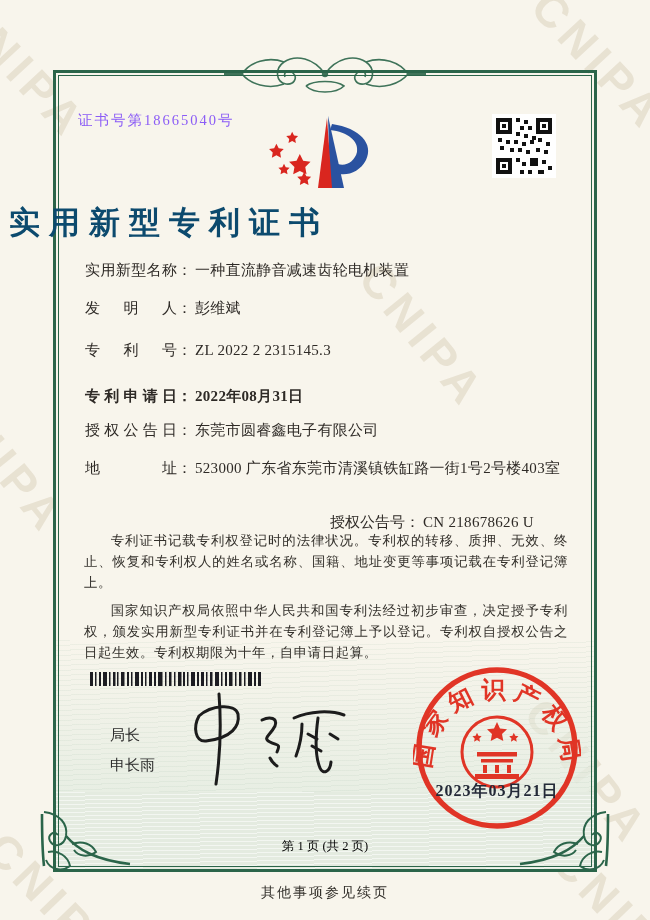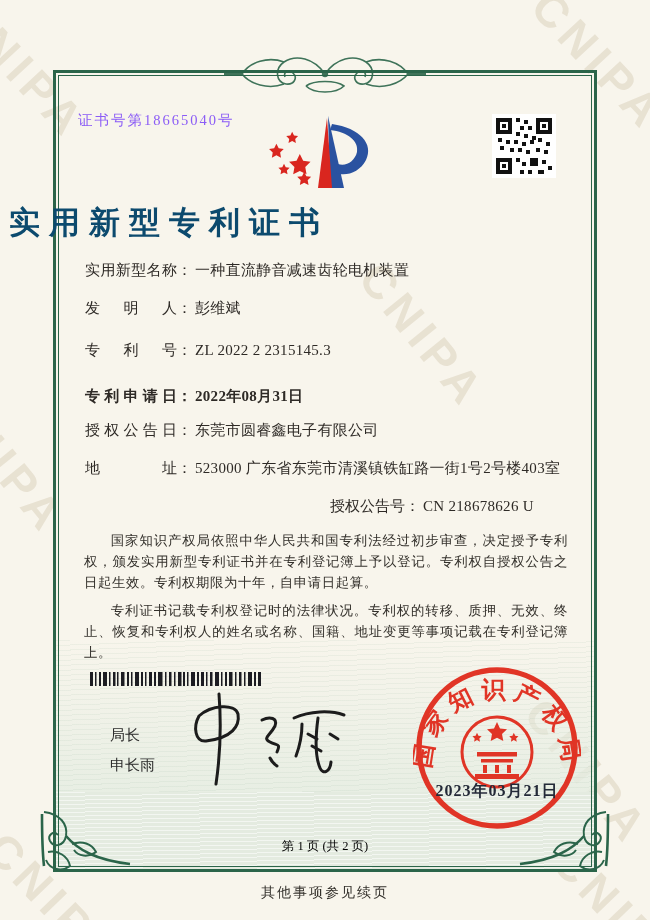--- a/index.html
+++ b/index.html
@@ -51,21 +51,21 @@
     letter-spacing:9px; color:#0c4a6e; text-indent:9px;
   }
   
   .row { position:absolute; left:85px; width:490px; z-index:5; font-size:15px; color:#2e2a26; white-space:nowrap; }
   .flabel {
     display:inline-block; width:92px; text-align:justify; text-align-last:justify;
     vertical-align:top; letter-spacing:0;
   }
   .fcolon { display:inline-block; margin:0 3px 0 0; }
   .fvalue { letter-spacing:0.3px; }
-  .row2col .pair2 { position:absolute; left:245px; top:0; }
+  .row2col .pair2 { position:absolute; left:245px; top:16px; }
   
   .body-text {
     position:absolute; left:84px; top:530px; width:484px; z-index:5;
     font-size:13.4px; line-height:21px; color:#33302b;
     text-align:justify; letter-spacing:0.6px;
   }
   .body-text p { text-indent:2em; margin-bottom:7px; }
   
   .barcode { position:absolute; left:90px; top:672px; z-index:5; }
   .signer-title, .signer-name {
@@ -219,22 +219,22 @@
   <div class="row" style="top:459px;">
     <span class="flabel">地址</span><span class="fcolon">：</span><span class="fvalue">523000 广东省东莞市清溪镇铁缸路一街1号2号楼403室</span>
   </div>
   <div class="row row2col" style="top:497px;">
     <span class="pair2">
       <span>授权公告号</span><span class="fcolon">：</span><span class="fvalue">CN 218678626 U</span>
     </span>
   </div>
 
   <div class="body-text">
+    <p>专利证书记载专利权登记时的法律状况。专利权的转移、质押、无效、终止、恢复和专利权人的姓名或名称、国籍、地址变更等事项记载在专利登记簿上。</p>
     <p>国家知识产权局依照中华人民共和国专利法经过初步审查，决定授予专利权，颁发实用新型专利证书并在专利登记簿上予以登记。专利权自授权公告之日起生效。专利权期限为十年，自申请日起算。</p>
-    <p>专利证书记载专利权登记时的法律状况。专利权的转移、质押、无效、终止、恢复和专利权人的姓名或名称、国籍、地址变更等事项记载在专利登记簿上。</p>
   </div>
 
   <svg class="barcode" width="172" height="14" viewBox="0 0 172 14">
     <g fill="#1c1c22">
       <rect x="0" width="3" height="14"></rect>
         <rect x="5" width="1.5" height="14"></rect>
         <rect x="9" width="2" height="14"></rect>
         <rect x="13" width="4" height="14"></rect>
         <rect x="19" width="1.5" height="14"></rect>
         <rect x="23" width="2.5" height="14"></rect>

